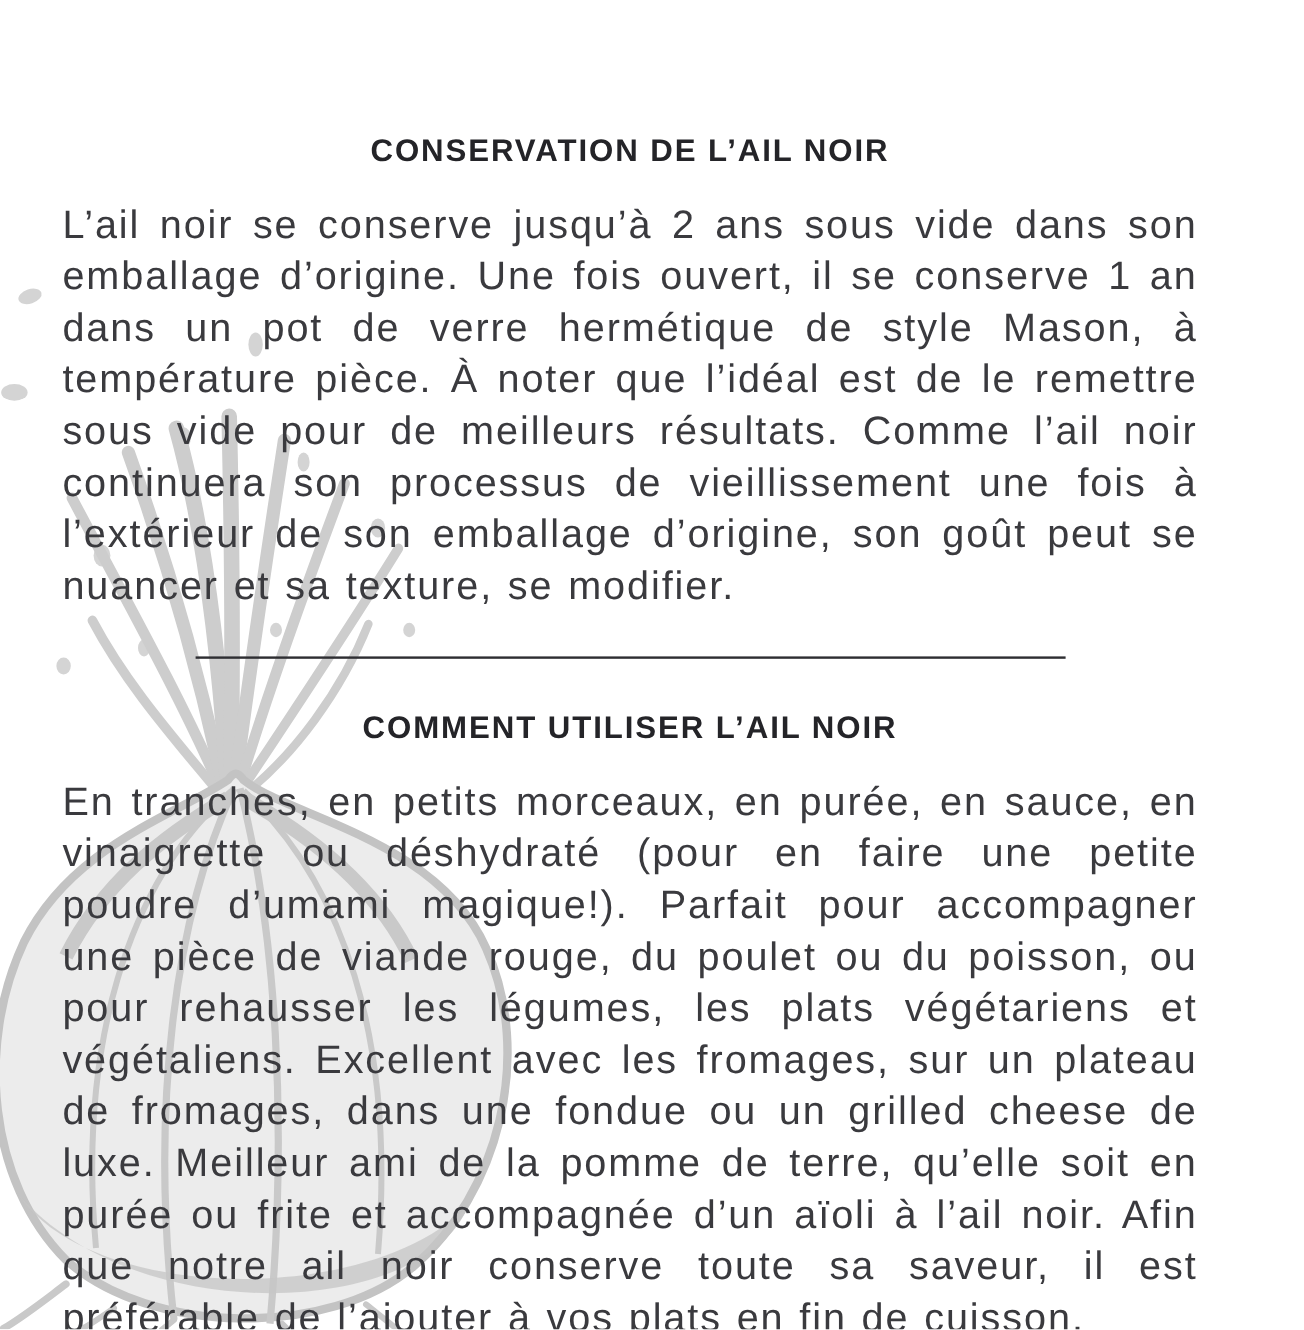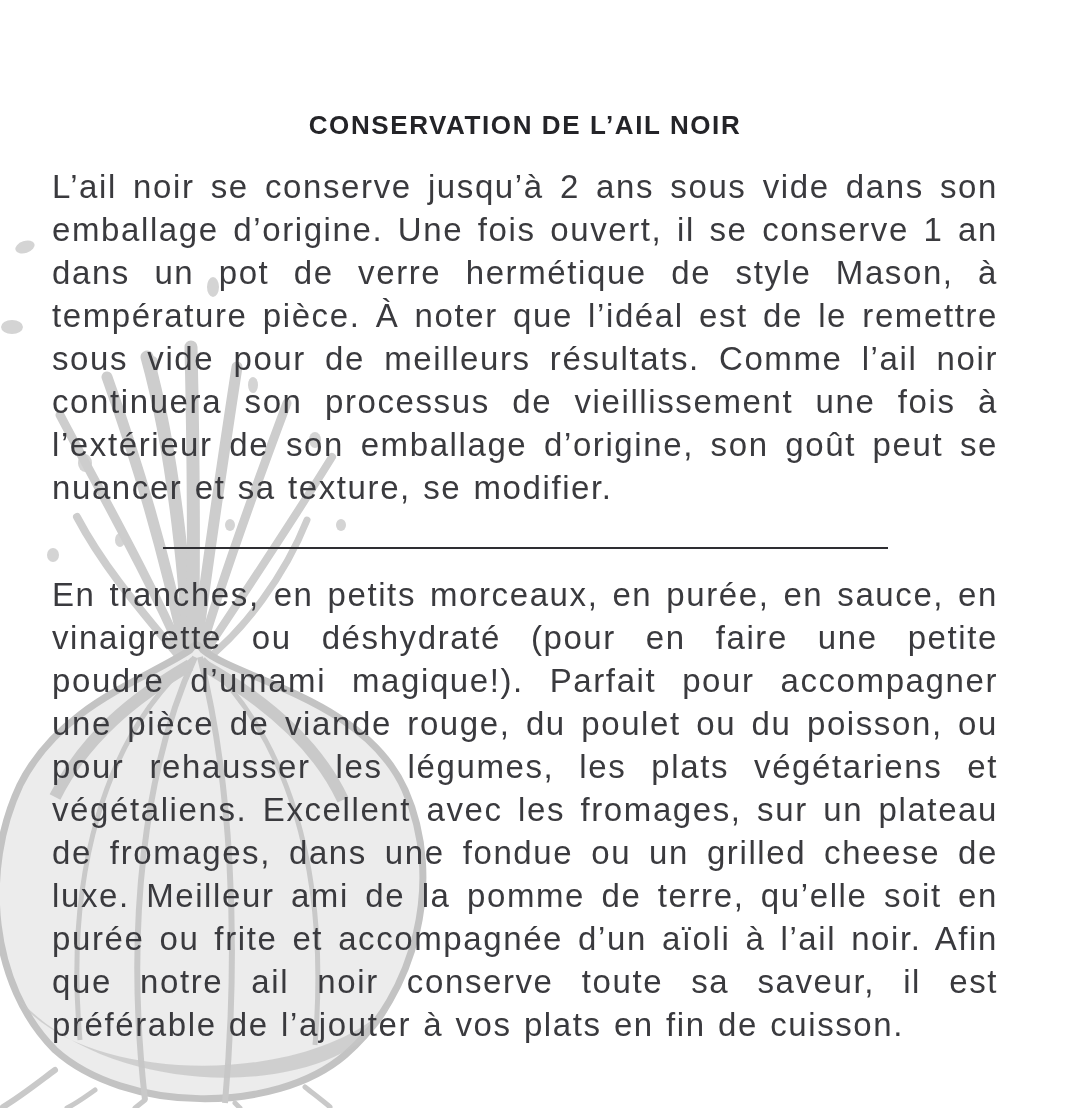--- a/index.html
+++ b/index.html
@@ -108,17 +108,18 @@
   <div class="content">
 
     <section class="section section--first">
       <h2 class="section-heading">CONSERVATION DE L’AIL NOIR</h2>
       <p class="section-body">L’ail noir se conserve jusqu’à 2 ans sous vide dans son emballage d’origine. Une fois ouvert, il se conserve 1 an dans un pot de verre hermétique de style Mason, à température pièce. À noter que l’idéal est de le remettre sous vide pour de meilleurs résultats. Comme l’ail noir continuera son processus de vieillissement une fois à l’extérieur de son emballage d’origine, son goût peut se nuancer et sa texture, se modifier.</p>
     </section>
 
     <hr class="divider">
 
     <section class="section section--second">
+      <h2 class="section-heading">COMMENT UTILISER L’AIL NOIR</h2>
       <p class="section-body">En tranches, en petits morceaux, en purée, en sauce, en vinaigrette ou déshydraté (pour en faire une petite poudre d’umami magique!). Parfait pour accompagner une pièce de viande rouge, du poulet ou du poisson, ou pour rehausser les légumes, les plats végétariens et végétaliens. Excellent avec les fromages, sur un plateau de fromages, dans une fondue ou un grilled cheese de luxe. Meilleur ami de la pomme de terre, qu’elle soit en purée ou frite et accompagnée d’un aïoli à l’ail noir. Afin que notre ail noir conserve toute sa saveur, il est préférable de l’ajouter à vos plats en fin de cuisson.</p>
     </section>
 
   </div>
 </div>
 
 </body></html>

